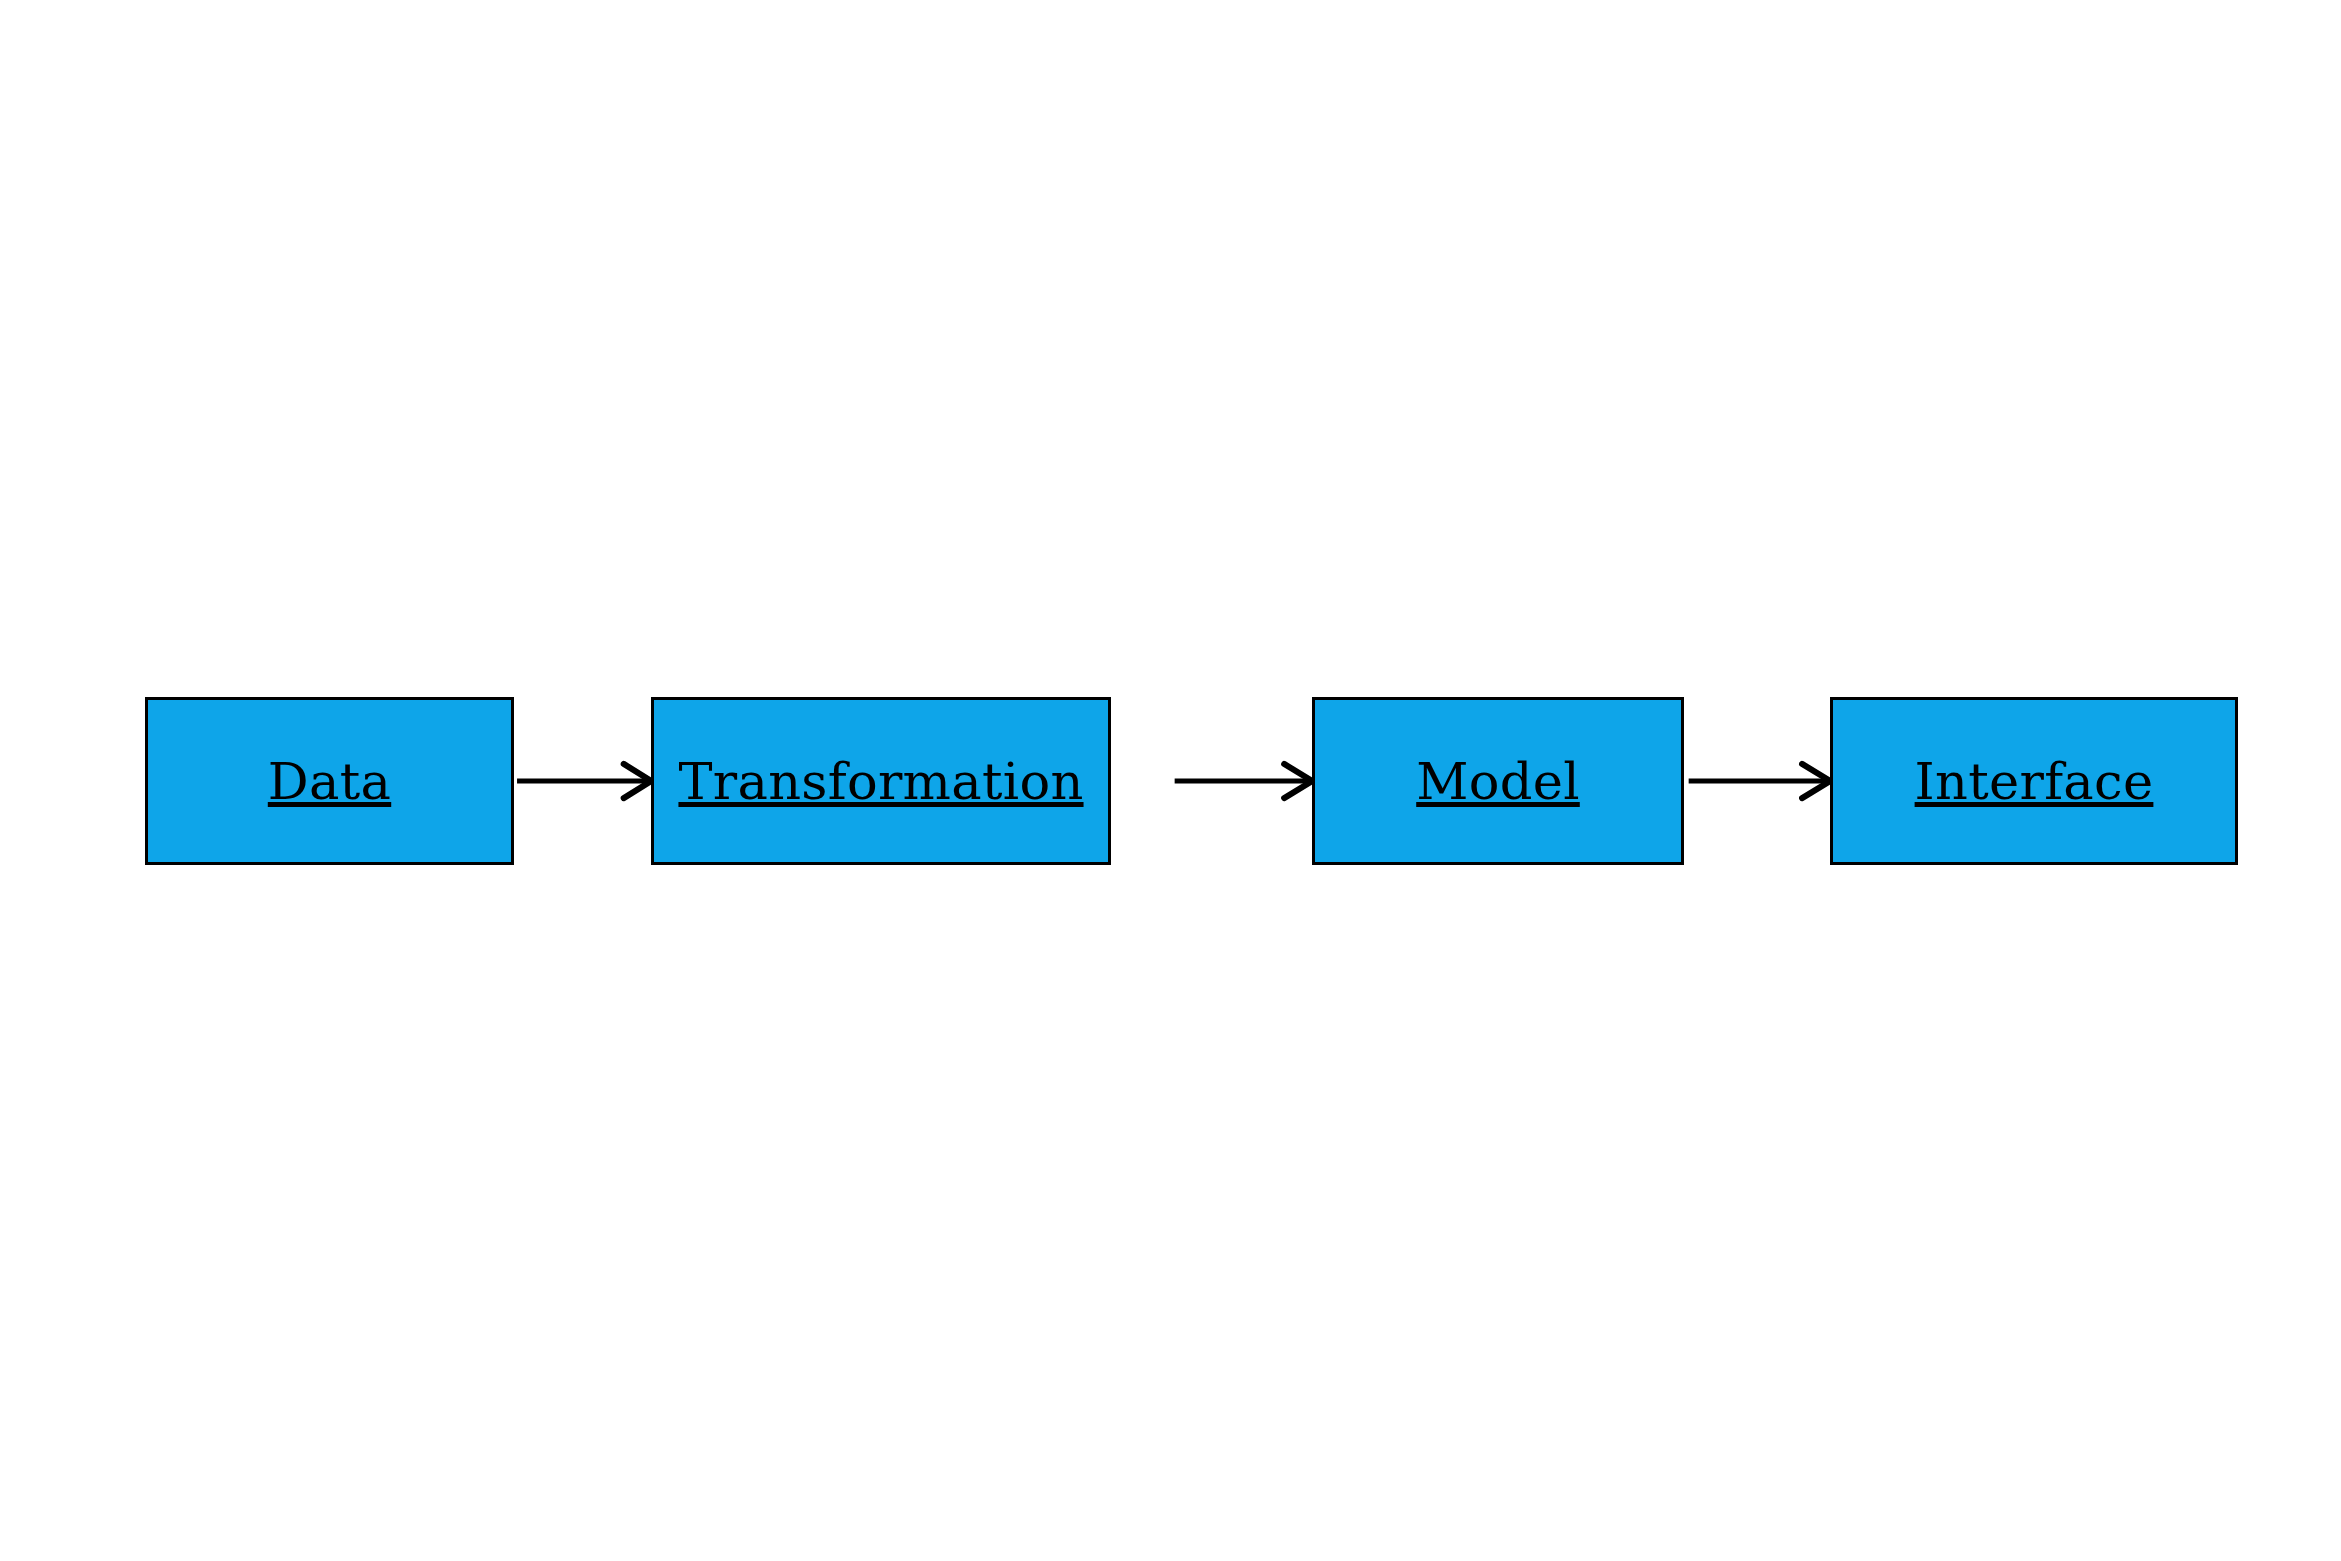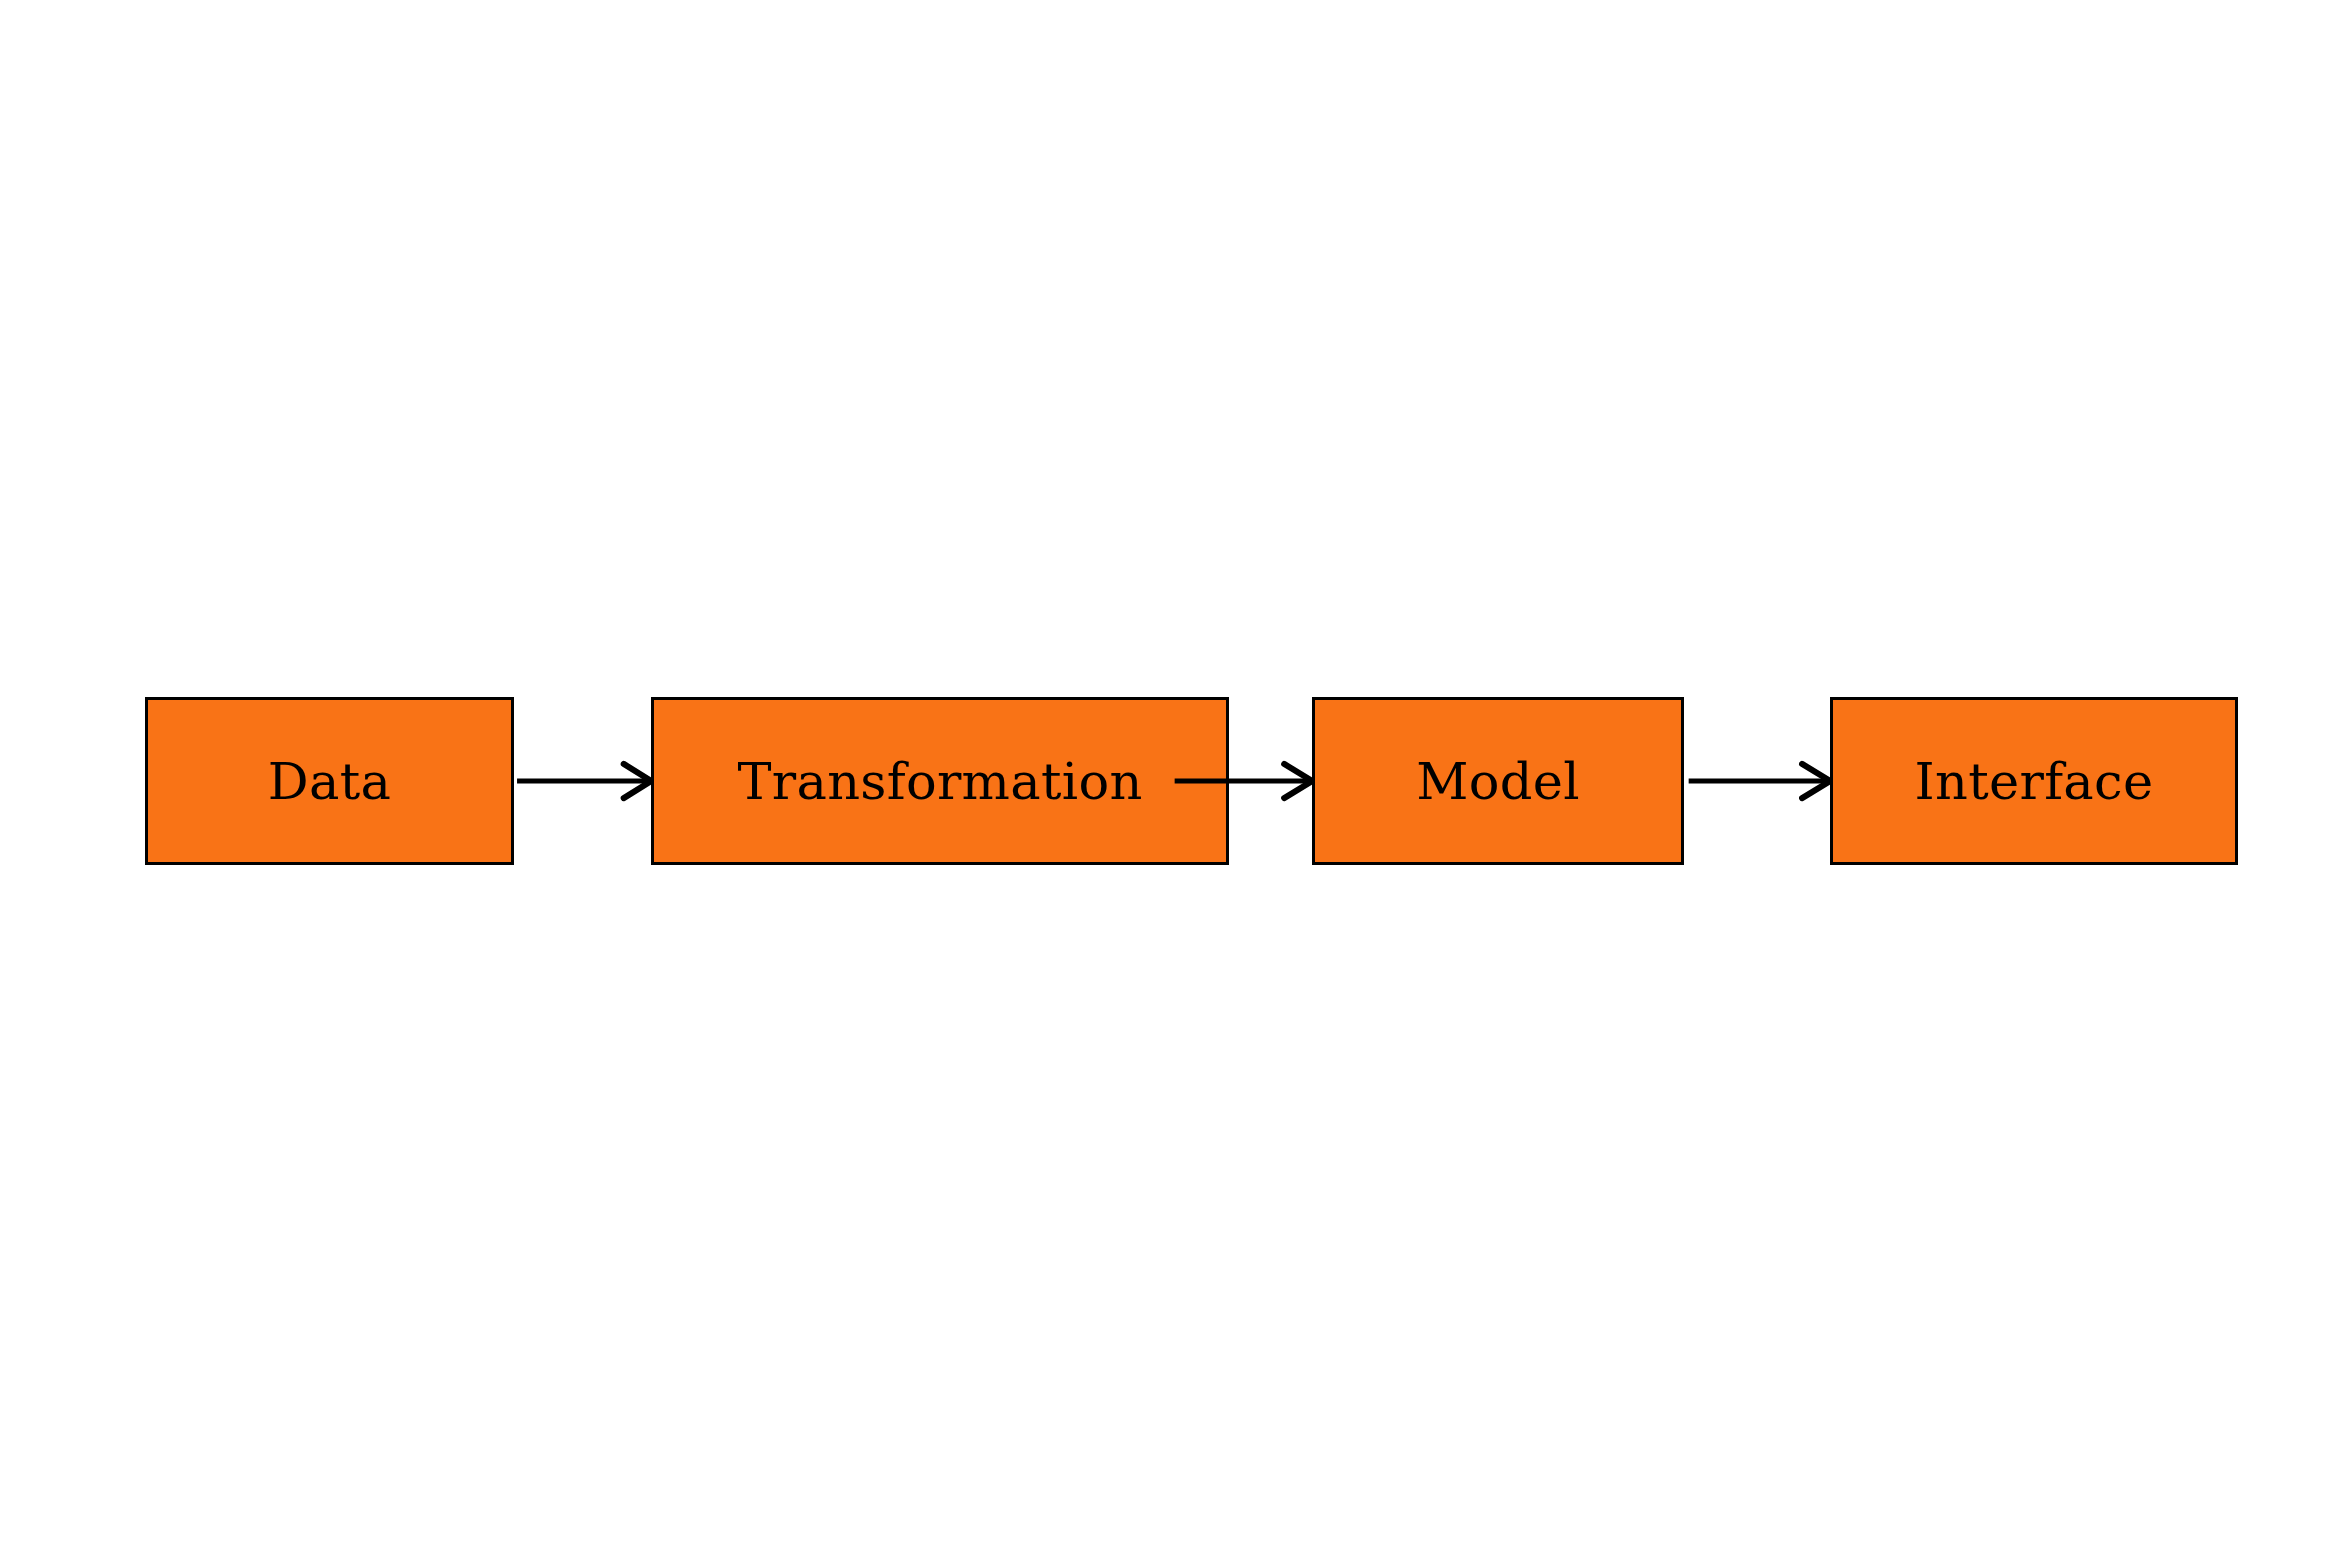--- a/index.html
+++ b/index.html
@@ -15,46 +15,47 @@
   }
   #canvas {
     position: relative;
     width: 2342px;
     height: 1561px;
     background: #ffffff;
   }
   .flow-node {
     position: absolute;
     box-sizing: border-box;
-    background: #f97316;
+    background: #0ea5e9;
     border: 3px solid #000000;
     display: flex;
     align-items: center;
     justify-content: center;
+    text-decoration: underline;
   }
   .flow-node-label {
     font-family: "DejaVu Serif", "Liberation Serif", serif;
     font-size: 51px;
     line-height: 1;
     color: #000000;
     white-space: nowrap;
     font-weight: 400;
     letter-spacing: 0.3px;
   }
   .flow-edge {
     position: absolute;
     overflow: visible;
   }
   .flow-edge svg {
     display: block;
     overflow: visible;
   }
   
   #node-data        { left: 145px;  top: 697px; width: 369px; height: 168px; }
-  #node-transform   { left: 651px; top: 697px; width: 578px; height: 168px; }
+  #node-transform   { left: 651px; top: 697px; width: 460px; height: 168px; }
   #node-model       { left: 1312px; top: 697px; width: 372px; height: 168px; }
   #node-interface   { left: 1830px; top: 697px; width: 408px; height: 168px; }
   
   #edge-1 { left: 514px;  top: 759px; width: 139px; height: 44px; }
   #edge-2 { left: 1171px; top: 759px; width: 143px; height: 44px; }
   #edge-3 { left: 1685px; top: 759px; width: 147px; height: 44px; }
 </style>
 </head>
 <body>
 

